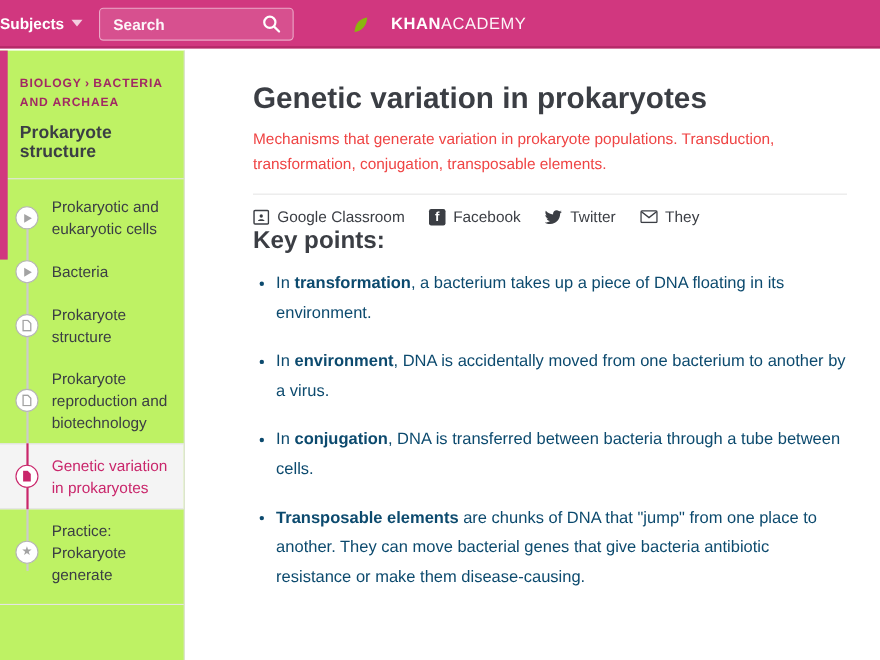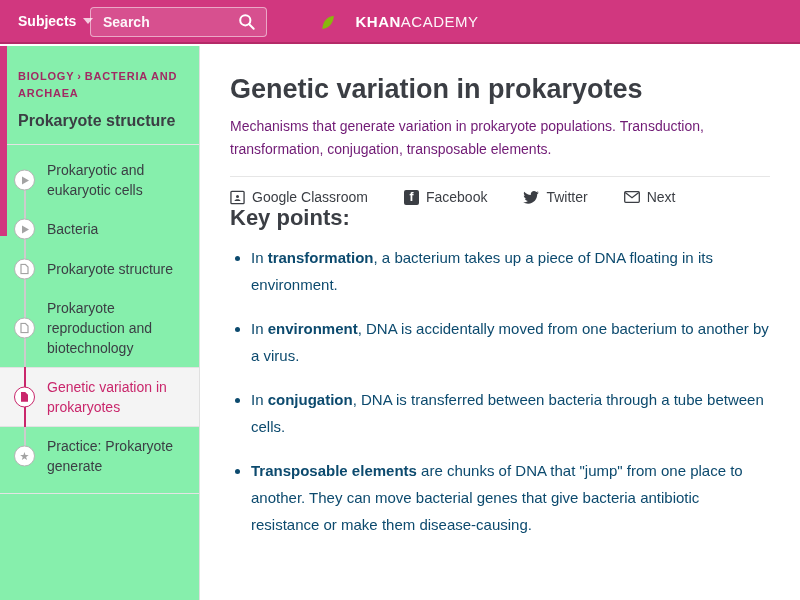--- a/index.html
+++ b/index.html
@@ -3,21 +3,21 @@
 <meta charset="utf-8">
 <style>
   * { margin:0; padding:0; box-sizing:border-box; }
   html,body { width:800px; height:600px; overflow:hidden; background:#fff;
     font-family:"Liberation Sans", sans-serif; color:#3b3e44; }
 
   
   .topbar { position:absolute; left:0; top:0; width:800px; height:44px;
     background:#d1377f; border-bottom:2px solid #b42a68;
     display:flex; align-items:center; z-index:10; }
-  .subjects-btn { display:flex; align-items:center; gap:7px; margin-left:18px;
+  .subjects-btn { display:flex; align-items:center; gap:7px; 
     background:none; border:none; color:#fff; font-size:14px; font-weight:700;
     font-family:"Liberation Sans", sans-serif; cursor:pointer; }
   .chev { width:0; height:0; border-left:5px solid transparent;
     border-right:5px solid transparent; border-top:6px solid rgba(255,255,255,.75); }
   .searchbox { position:absolute; left:90px; top:7px; width:177px; height:30px;
     background:rgba(255,255,255,.13); border:1px solid rgba(255,255,255,.5);
     border-radius:4px; display:flex; align-items:center; }
   .searchbox input { flex:1; background:transparent; border:none; outline:none;
     padding:0 4px 0 12px; color:#fff; font-size:14px; font-weight:700;
     font-family:"Liberation Sans", sans-serif; min-width:0; }
@@ -26,22 +26,22 @@
   .logo { position:absolute; left:50%; transform:translateX(-50%); top:0; height:44px;
     display:flex; align-items:center; gap:21px; text-decoration:none; color:#fff; }
   .logo .khan { font-weight:700; font-size:15px; letter-spacing:.5px; }
   .logo .academy { font-weight:400; font-size:15px; letter-spacing:.5px; opacity:.95; }
 
   
   .left-strip { position:absolute; left:0; top:46px; width:7px; height:190px;
     background:#d1377f; z-index:5; }
 
   
-  .sidebar { position:absolute; left:0; top:46px; width:200px; height:554px;
-    background:#86efac; border-right:1px solid #e0e0e0; }
+  .sidebar { position:absolute; left:0; top:46px; width:168px; height:554px;
+    background:#bef264; border-right:1px solid #e0e0e0; }
   .crumbs { padding:22px 16px 0 18px; font-size:11px; font-weight:700;
     letter-spacing:.8px; line-height:1.55; color:#a12963; }
   .crumbs a { color:#a12963; text-decoration:none; }
   .crumb-sep { margin:0 3px; }
   .tut-title { padding:10px 16px 14px 18px; font-size:16px; font-weight:700; color:#3b3e44; }
   .sep { border-top:1px solid #e4e4e4; }
   .lessons { list-style:none; position:relative; padding:6px 0 8px; }
   .timeline { position:absolute; left:24px; top:26px; bottom:30px; width:2px;
     background:#ccc; z-index:0; }
   .lesson { position:relative; display:flex; align-items:center;
@@ -60,24 +60,24 @@
   .lesson.active .lbl { color:#c9266b; }
   .next-tut { padding:16px 16px 0 18px; }
   .next-tut-label { font-size:13px; color:#77797c; }
   .next-tut-link { display:block; margin-top:3px; font-size:15px; color:#ad3b6f;
     text-decoration:none; }
 
   
   .main { position:absolute; left:208px; top:46px; width:592px; height:554px;
     padding:28px 30px 0 22px; overflow:hidden; }
   .page-title { font-size:27px; font-weight:700; color:#3b3e44; }
-  .page-desc { margin-top:10px; font-size:14px; line-height:1.65; color:#701a75;
+  .page-desc { margin-top:10px; font-size:14px; line-height:1.65; color:#ef4444;
     max-width:522px; }
   .divider { border-top:1px solid #e6e6e6; margin-top:15px; }
-  .share-row { display:flex; align-items:center; gap:36px; margin-top:12px;text-align:center; }
+  .share-row { display:flex; align-items:center; gap:22px; margin-top:12px;text-align:center; }
   .share-item { display:inline-flex; align-items:center; gap:7px; font-size:14px;
     color:#3b3e44; text-decoration:none; cursor:pointer; }
   .fb-badge { width:15px; height:15px; background:#3b3e44; border-radius:2px;
     color:#fff; font-size:12px; font-weight:700; display:flex; align-items:flex-end;
     justify-content:center; line-height:15px; }
   .keypoints-h { font-size:22px; font-weight:700; color:#3b3e44; }
   .points { margin-top:13px; padding-left:21px; list-style:disc; }
   .points li { font-size:15px; line-height:1.8; color:#0c4a6e; margin-bottom:17px;
     max-width:522px; }
   .points li strong { font-weight:700; }
@@ -205,21 +205,21 @@
       </span>
       <span>Twitter</span>
     </a>
     <a class="share-item">
       <span style="display:flex;">
         <svg width="16" height="12" viewBox="0 0 16 12">
           <rect x=".7" y=".7" width="14.6" height="10.6" rx="1" fill="none" stroke="#3b3e44" stroke-width="1.3"></rect>
           <path d="M1.2 1.5 L8 6.8 L14.8 1.5" fill="none" stroke="#3b3e44" stroke-width="1.3"></path>
         </svg>
       </span>
-      <span>Next</span>
+      <span>They</span>
     </a>
   </div>
 
   <h2 class="keypoints-h">Key points:</h2>
 
   <ul class="points">
     <li>
       <span>In </span><strong>transformation</strong><span>, a bacterium takes up a piece of DNA floating in its environment.</span>
     </li>
     <li>

